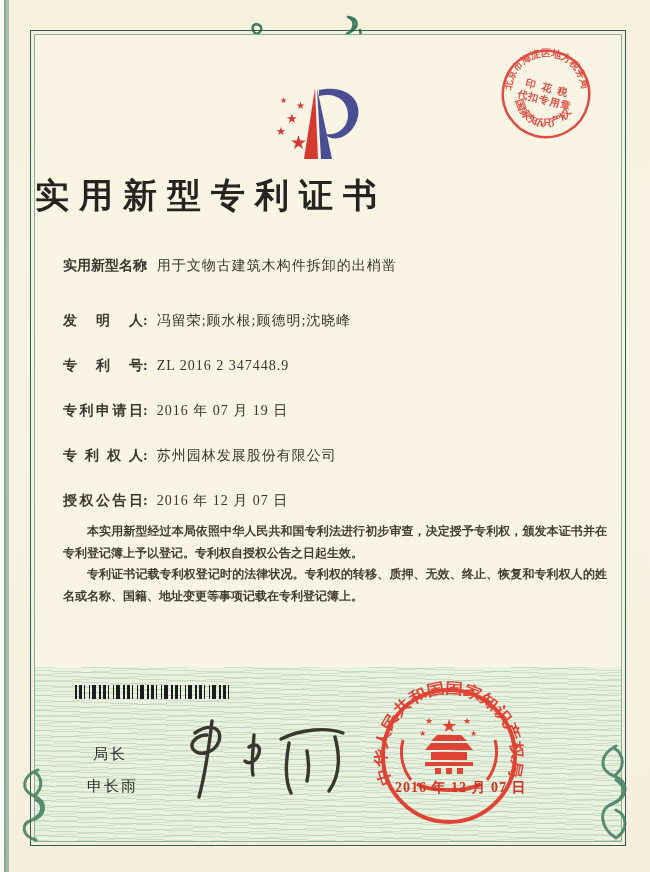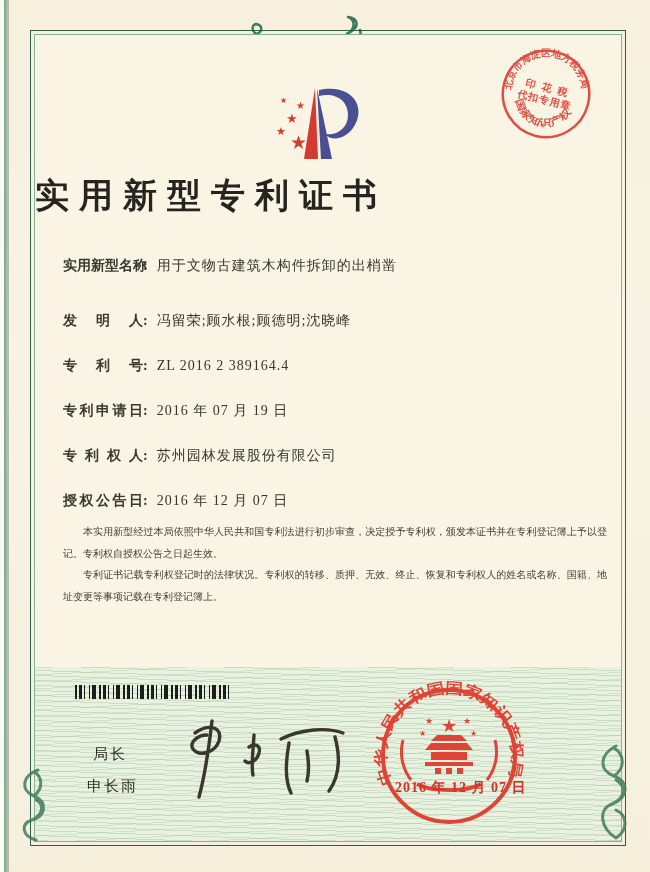--- a/index.html
+++ b/index.html
@@ -47,21 +47,21 @@
   .field-row:nth-child(5){ top:412px; }
   .field-row:nth-child(6){ top:457px; }
   .field-label {
     display:inline-block; width:80px; text-align:justify; text-align-last:justify;
     font-weight:bold; color:#3a382f;
   }
   .field-colon { font-weight:bold; margin-right:9px; }
   .field-value { letter-spacing:1px; }
   .body-text {
     position:absolute; left:28px; right:14px; top:486px;
-    font-size:10px; line-height:21.5px; text-align:justify; color:#413e33;
+    font-size:12px; line-height:21.5px; text-align:justify; color:#413e33;font-weight:bold;
   }
   .body-text p { text-indent:2em; }
   .band {
     position:absolute; left:0; right:0; top:632px; height:174px;
     background-color:#e9f1e0;
     background-image:
       repeating-linear-gradient(2deg, rgba(128,176,126,.30) 0 1px, transparent 1px 5px),
       repeating-linear-gradient(-3deg, rgba(128,176,126,.22) 0 1px, transparent 1px 7px);
   }
   .barcode {
@@ -135,21 +135,21 @@
       <div class="title">实用新型专利证书</div>
 
       <div class="fields">
         <div class="field-row">
           <span class="field-label">实用新型名称</span><span class="field-colon">:</span><span class="field-value">用于文物古建筑木构件拆卸的出梢凿</span>
         </div>
         <div class="field-row">
           <span class="field-label">发明人</span><span class="field-colon">:</span><span class="field-value">冯留荣;顾水根;顾德明;沈晓峰</span>
         </div>
         <div class="field-row">
-          <span class="field-label">专利号</span><span class="field-colon">:</span><span class="field-value">ZL 2016 2 389164.4</span>
+          <span class="field-label">专利号</span><span class="field-colon">:</span><span class="field-value">ZL 2016 2 347448.9</span>
         </div>
         <div class="field-row">
           <span class="field-label">专利申请日</span><span class="field-colon">:</span><span class="field-value">2016 年 07 月 19 日</span>
         </div>
         <div class="field-row">
           <span class="field-label">专利权人</span><span class="field-colon">:</span><span class="field-value">苏州园林发展股份有限公司</span>
         </div>
         <div class="field-row">
           <span class="field-label">授权公告日</span><span class="field-colon">:</span><span class="field-value">2016 年 12 月 07 日</span>
         </div>

